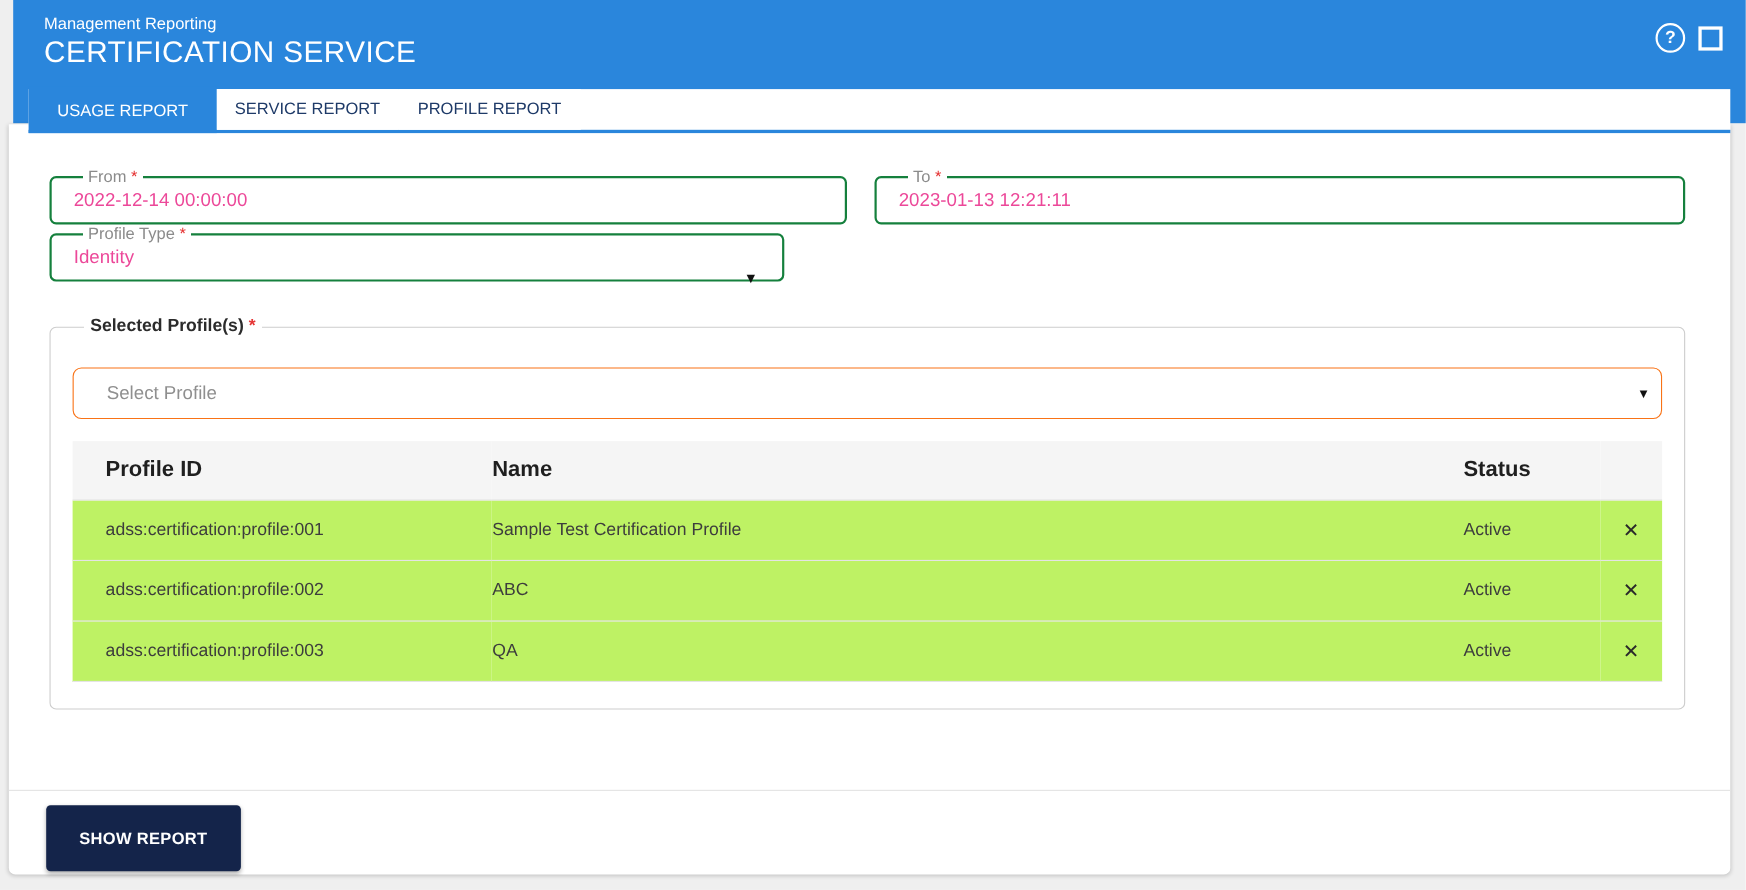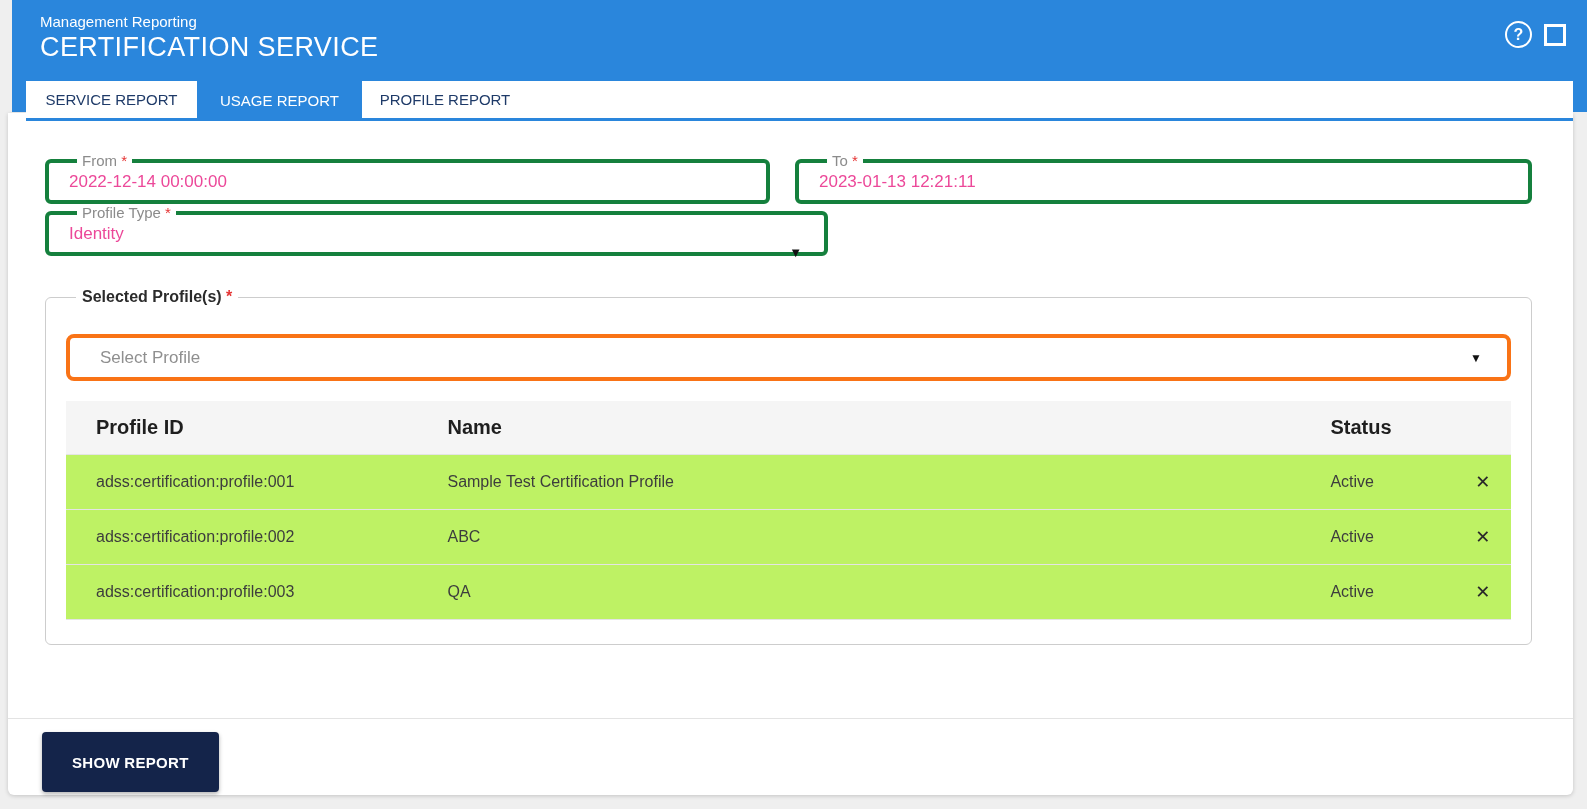--- a/index.html
+++ b/index.html
@@ -41,42 +41,42 @@
   .card {
     position:absolute; left:8px; right:14px; top:113px; bottom:14px;
     background:#fff; z-index:1; border-radius:0 0 6px 6px;
     box-shadow:0 1px 4px rgba(0,0,0,.18);
     display:flex; flex-direction:column;
   }
   .card-content { flex:1; padding:39px 41px 0 37px; }
 
   .row2 { display:flex; gap:25px; }
   fieldset.field {
-    border:4px solid #15803d; border-radius:6px; margin:0;
+    border:2px solid #15803d; border-radius:6px; margin:0;
     padding:0 0 0 20px; height:52px; position:relative; background:#fff;
   }
   fieldset.field legend { font-size:15px; color:#8b8b8b; padding:0 5px; margin-left:8px; }
   .field-value { font-size:17px; color:#ec4899; margin-top:2px; line-height:22px; }
   .field-from { width:725px; }
   .field-to { flex:1; }
-  .field-profile-type { width:783px; margin-top:28px; }
+  .field-profile-type { width:668px; margin-top:28px; }
   .field-caret { position:absolute; right:22px; top:25px; font-size:13px; color:#111; line-height:13px; cursor:pointer; }
   .asterisk { color:#e53434; }
 
   
   fieldset.profiles {
     border:1px solid #cdcdcd; border-radius:6px; margin:32px 0 0 0;
     padding:28px 20px 24px 20px; background:#fff;
   }
   fieldset.profiles legend { font-size:16px; font-weight:700; color:#2b2b2b; padding:0 6px; margin-left:10px; }
 
   .select-profile {
-    border:4px solid #f97316; border-radius:8px; height:47px;
+    border:1px solid #f97316; border-radius:8px; height:47px;
     display:flex; align-items:center; justify-content:space-between;
-    padding:0 25px 0 30px; color:#8f8f8f; font-size:17px; cursor:pointer; background:#fff;
+    padding:0 10px 0 30px; color:#8f8f8f; font-size:17px; cursor:pointer; background:#fff;
   }
   .select-caret { color:#111; font-size:12px; line-height:12px; }
 
   table.profiles-table { width:100%; border-collapse:collapse; margin-top:20px; table-layout:fixed; }
   table.profiles-table thead th {
     background:#f5f5f5; text-align:left; font-size:20px; font-weight:700; color:#1f1f1f;
     padding:15px 0;
   }
   table.profiles-table th:first-child, table.profiles-table td:first-child { padding-left:30px; }
   table.profiles-table tbody td {
@@ -103,22 +103,22 @@
     <div class="header-title">CERTIFICATION SERVICE</div>
   </div>
   <div class="header-icons">
     <button class="help-icon">?</button>
     <button class="window-icon"></button>
   </div>
 </div>
 
 <div class="tabstrip">
   <div class="tabs" id="tabs">
+      <button class="tab active">USAGE REPORT</button>
       <button class="tab">SERVICE REPORT</button>
-      <button class="tab active">USAGE REPORT</button>
       <button class="tab">PROFILE REPORT</button>
     </div>
   <div class="tab-underline"></div>
 </div>
 
 <div class="card">
   <div class="card-content">
 
     <div class="row2">
       <fieldset class="field field-from">

